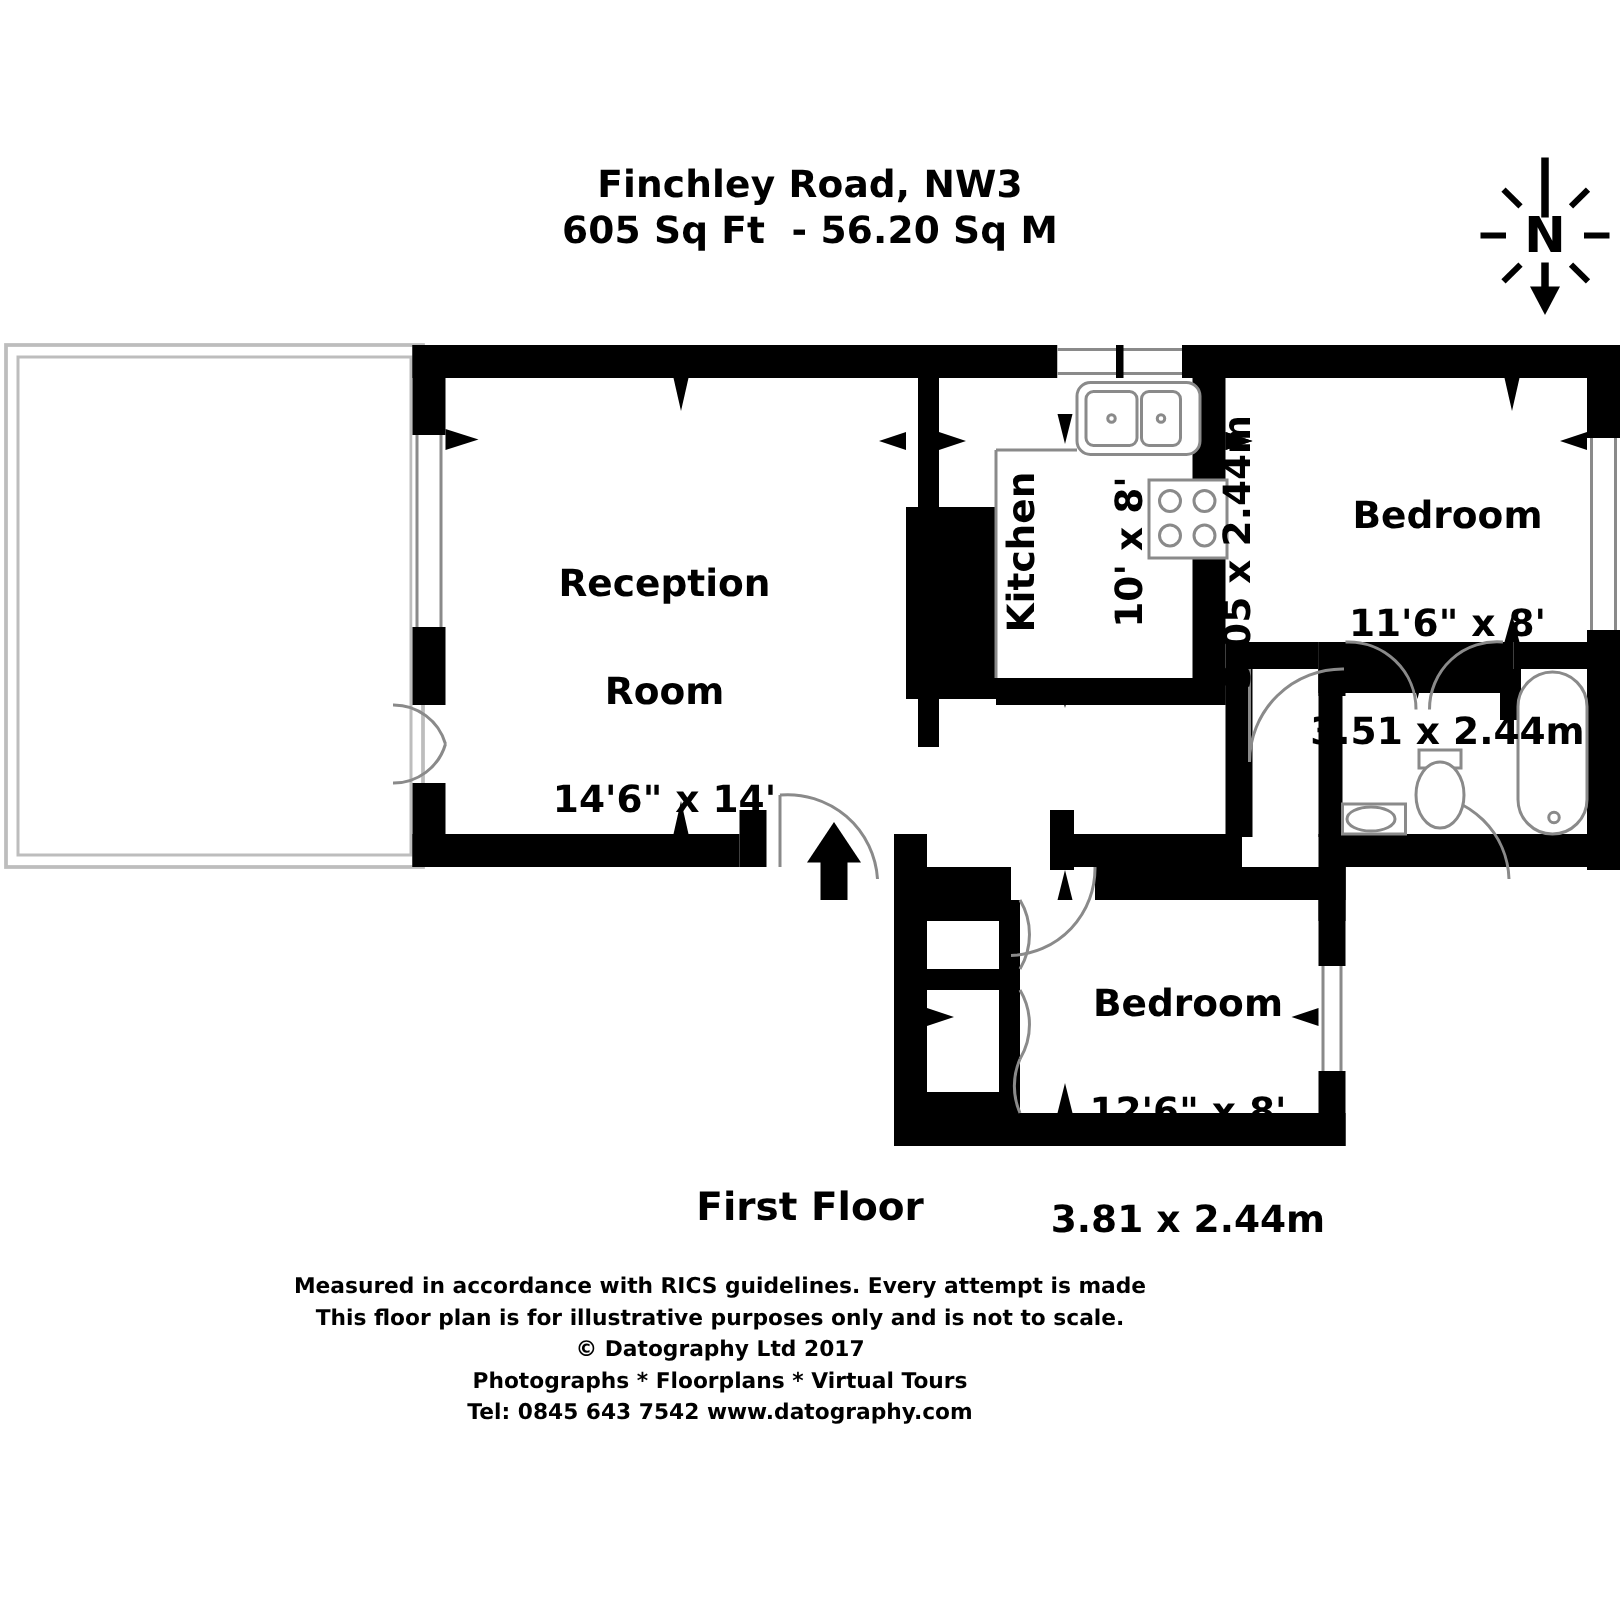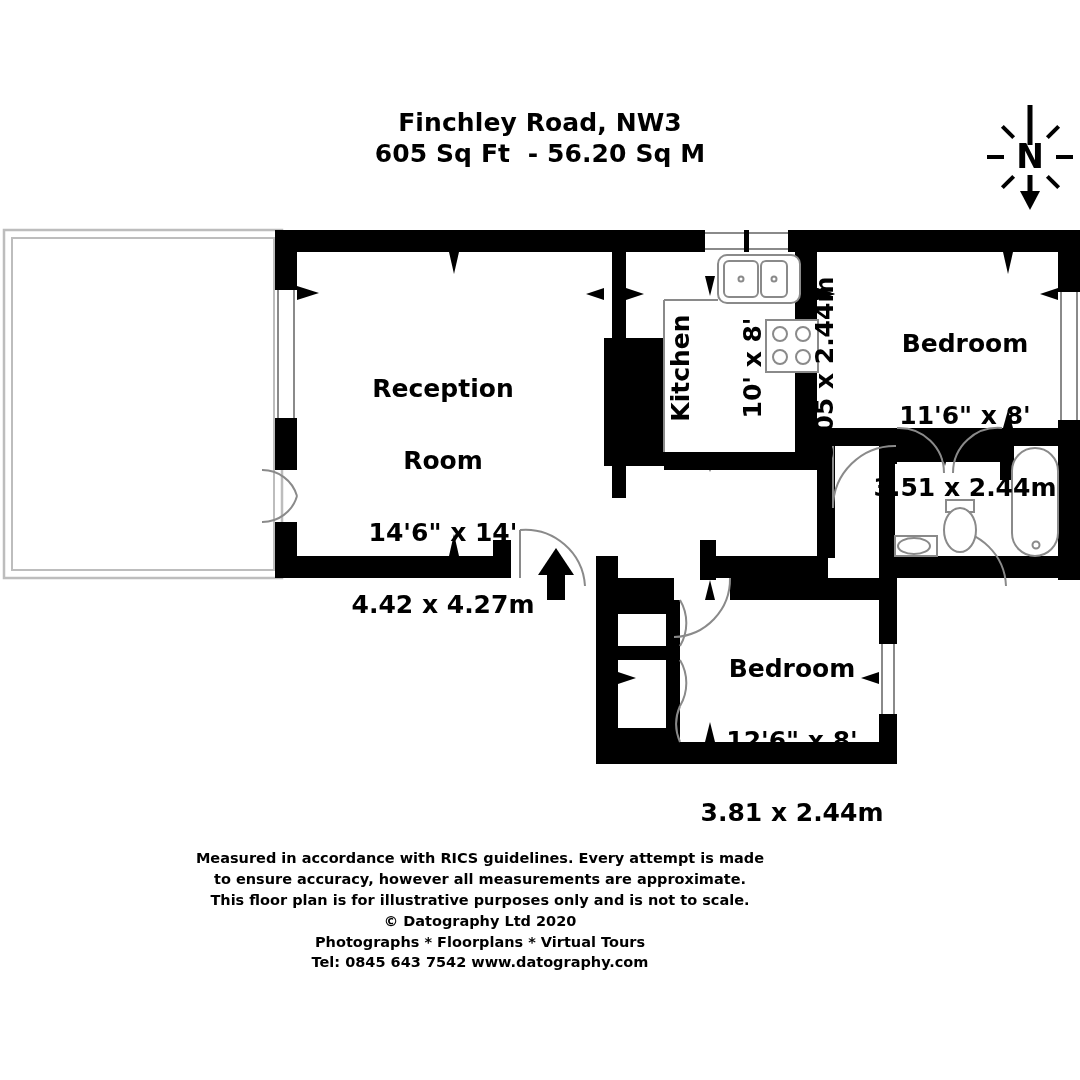--- a/index.html
+++ b/index.html
@@ -318,44 +318,43 @@
       <ellipse cx="914" cy="546" rx="16" ry="8"></ellipse>
     </g>
 
   </svg>
 
 
   <div class="room-label" id="label-reception">
     <span class="ln name">Reception</span>
     <span class="ln name">Room</span>
     <span class="ln dim">14'6" x 14'</span>
-    <span class="ln dim">4.42 x 4.27m</span>
   </div>
 
   <div class="room-label" id="label-kitchen">
     <span class="ln name">Kitchen</span>
     <span class="ln dim">10' x 8'</span>
     <span class="ln dim">3.05 x 2.44m</span>
   </div>
 
   <div class="room-label" id="label-bed1">
     <span class="ln name">Bedroom</span>
     <span class="ln dim">11'6" x 8'</span>
     <span class="ln dim">3.51 x 2.44m</span>
   </div>
 
   <div class="room-label" id="label-bed2">
     <span class="ln name">Bedroom</span>
     <span class="ln dim">12'6" x 8'</span>
     <span class="ln dim">3.81 x 2.44m</span>
   </div>
 
+  <div id="floor-caption">First Floor</div>
 
   <div id="footer">
     <div>Measured in accordance with RICS guidelines. Every attempt is made</div>
-    <div>to ensure accuracy, however all measurements are approximate.</div>
     <div>This floor plan is for illustrative purposes only and is not to scale.</div>
-    <div>© Datography Ltd 2020</div>
+    <div>© Datography Ltd 2017</div>
     <div>Photographs * Floorplans * Virtual Tours</div>
     <div>Tel: 0845 643 7542 www.datography.com</div>
   </div>
 
 </div>
 
 </body></html>

